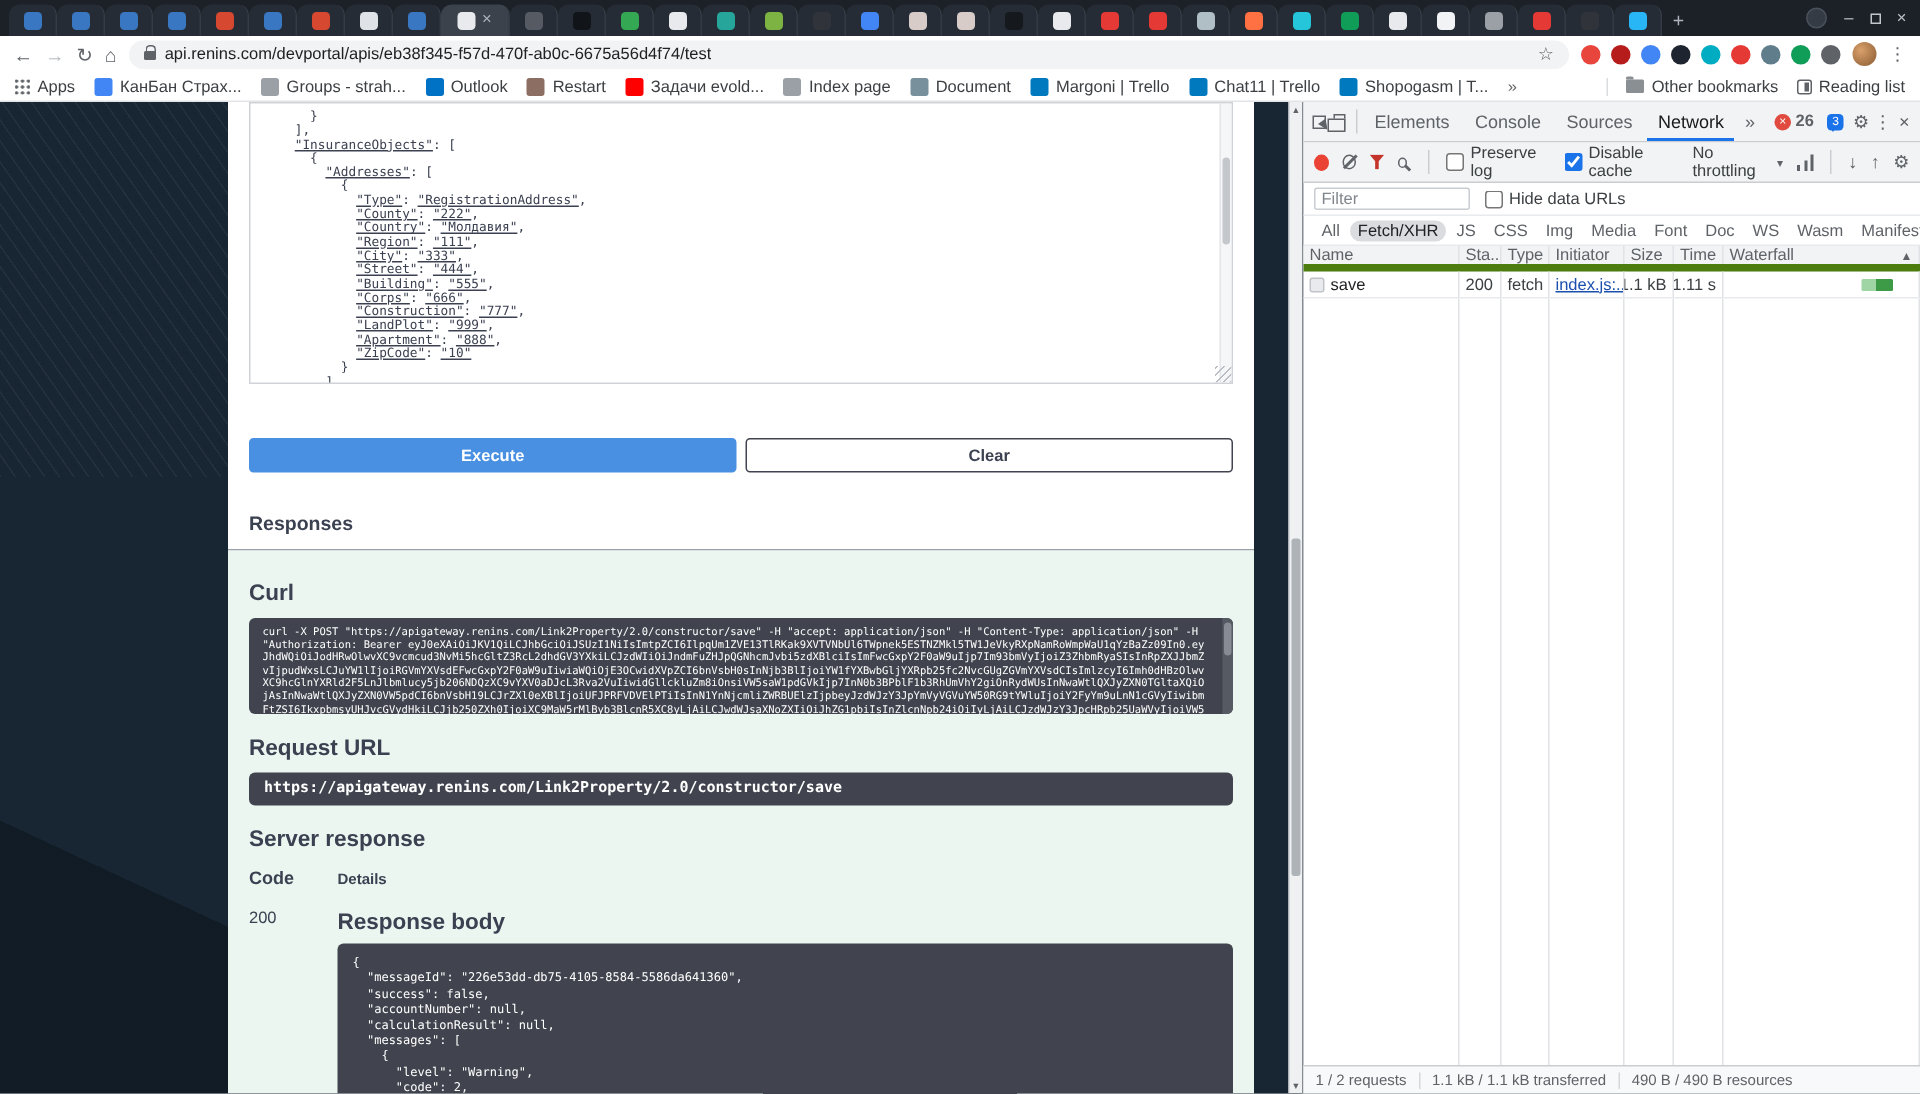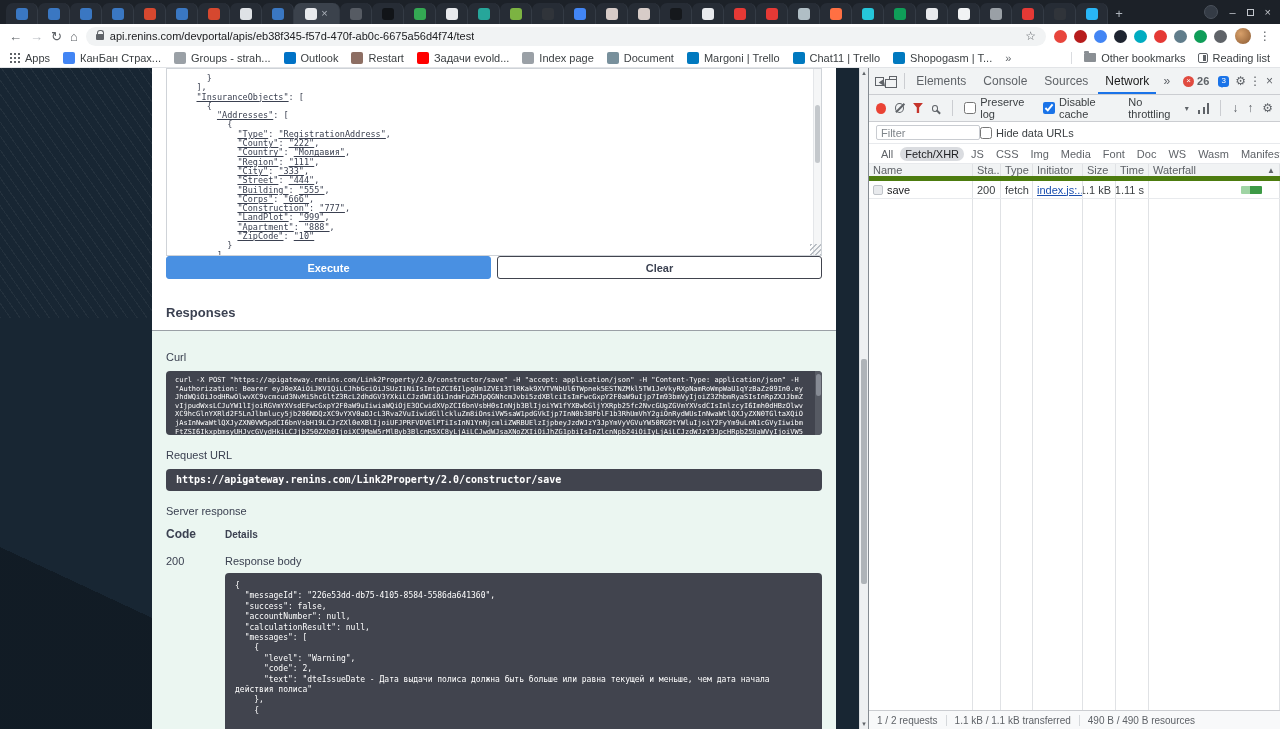--- a/index.html
+++ b/index.html
@@ -54,28 +54,28 @@
   .page::after{content:"";position:absolute;left:0;bottom:0;width:152px;height:260px;background:linear-gradient(205deg,transparent 45%,rgba(0,0,0,.28) 45%)}
   .card{position:absolute;left:152px;top:0;width:684px;height:100%;background:#fff;padding:0 14px;overflow:hidden}
 
   .editor{position:relative;height:188px;border:1px solid #cfd3d8;background:#fff;overflow:hidden}
   .editor pre{margin:0;padding:5px 9px;font:8.5px/9.3px "DejaVu Sans Mono",monospace;color:#3b4151;white-space:pre}
   .editor u{text-decoration:underline;text-underline-offset:1px}
   .ed-scroll{position:absolute;top:0;right:0;width:8px;height:100%;background:#f5f6f7;border-left:1px solid #e4e6e9}
   .ed-thumb{position:absolute;left:1px;right:1px;top:36px;height:58px;background:#c4c8cc;border-radius:3px}
   .ed-resize{position:absolute;right:0;bottom:0;width:11px;height:11px;background:repeating-linear-gradient(315deg,#b9bec4 0 1px,transparent 1px 3.5px)}
 
-  .btnrow{display:flex;gap:6px;}
+  .btnrow{display:flex;gap:6px;margin-top:36px}
   .btn-exec{flex:1;height:23px;background:var(--execute_blue,#4990e2);border:1px solid #4990e2;border-radius:3px;color:#fff;font-weight:bold;font-size:11px;font-family:inherit;cursor:pointer}
   .btn-clear{flex:1;height:23px;background:#fff;border:1px solid #41444e;border-radius:3px;color:#3b4151;font-weight:bold;font-size:11px;font-family:inherit;cursor:pointer}
 
   .resp-title{margin-top:26px;font-size:13px;font-weight:bold;color:#3b4151}
   .divider{margin:10px -14px 0;border-bottom:1px solid #9aa0a6}
   .resp-section{margin:0 -14px;padding:20px 14px 0;background:var(--responses_bg,#ebf6f1);min-height:365px}
-  .lbl{font-size:11px;font-weight:normal;color:#3b4151}
+  .lbl{font-size:15px;font-weight:bold;color:#3b4151}
   .mt{margin-top:14px}
   .darkblock{background:var(--code_bg,#41444e);border-radius:4px;color:#fff;position:relative;overflow:hidden}
   .curlblock{margin-top:8px;height:64px;padding:5px 16px 5px 9px}
   .curlblock pre{margin:0;font:7px/8.6px "DejaVu Sans Mono",monospace;white-space:pre-wrap;word-break:break-all}
   .cb-scroll{position:absolute;top:0;right:0;width:7px;height:100%;background:#565a63}
   .cb-thumb{position:absolute;left:1px;right:1px;top:3px;height:22px;background:#868b94;border-radius:3px}
   .urlblock{margin-top:8px;padding:5px 10px}
   .urlblock pre{margin:0;font:10px/12px "DejaVu Sans Mono",monospace;font-weight:bold;white-space:nowrap;overflow:hidden}
   .srv-table{margin-top:10px}
   .srv-head{display:flex;align-items:baseline}
@@ -117,21 +117,21 @@
   .funnel{width:11px;height:10px;background:#c5342b;clip-path:polygon(0 0,100% 0,62% 45%,62% 100%,38% 100%,38% 45%)}
   .mag{width:7px;height:7px;border:1.5px solid #5f6368;border-radius:50%;position:relative;margin-right:3px}
   .mag::after{content:"";position:absolute;width:5px;height:1.5px;background:#5f6368;transform:rotate(45deg);right:-4px;bottom:-2px}
   .cb{display:flex;align-items:center;gap:4px}
   .cb input{width:12px;height:12px;margin:0;accent-color:var(--devtools_accent,#1a73e8)}
   .throttle{display:flex;align-items:center;gap:4px;color:#3c4043}
   .caret,.sort{font-style:normal;font-size:8px;color:#5f6368}
   .signal{width:13px;height:11px;background:linear-gradient(#5f6368 0 0) left bottom/2px 4px no-repeat,linear-gradient(#5f6368 0 0) 5px bottom/2px 7px no-repeat,linear-gradient(#5f6368 0 0) right bottom/2px 11px no-repeat}
   .arr,.gearglyph{color:#5f6368;font-size:12px}
 
-  .dt-filterrow{flex:0 0 22px;display:flex;align-items:center;padding:0 7px;border-bottom:1px solid #e8eaed;font-size:11px;color:#3c4043}
+  .dt-filterrow{flex:0 0 22px;display:flex;align-items:center;gap:10px;padding:0 7px;border-bottom:1px solid #e8eaed;font-size:11px;color:#3c4043}
   .filter-input{width:104px;height:15px;border:1px solid #c9ccd1;border-radius:2px;font-size:11px;padding:0 4px;color:#3c4043;outline:none;font-family:inherit}
   .filter-input::placeholder{color:#80868b}
   .dt-typerow{flex:0 0 20px;display:flex;align-items:center;gap:2px;padding:0 7px;border-bottom:1px solid #e8eaed;font-size:11px;color:#5f6368;white-space:nowrap;overflow:hidden}
   .pill{padding:1px 5px;border-radius:8px}
   .pill.active{background:#dadce0;color:#202124}
   .dt-blockrow{flex:0 0 18px;display:flex;align-items:center;gap:12px;padding:0 7px;border-bottom:1px solid #cbcdd1;font-size:11px;color:#3c4043}
 
   .dt-overview{flex:0 0 57px;border-bottom:1px solid #cbcdd1;position:relative;background:#fff}
   .ov-cells{display:flex;height:100%}
   .ov-cell{flex:1;border-right:1px solid #eceef0;font-size:9.5px;color:#9aa0a6;text-align:right;padding:2px 3px 0 0}

